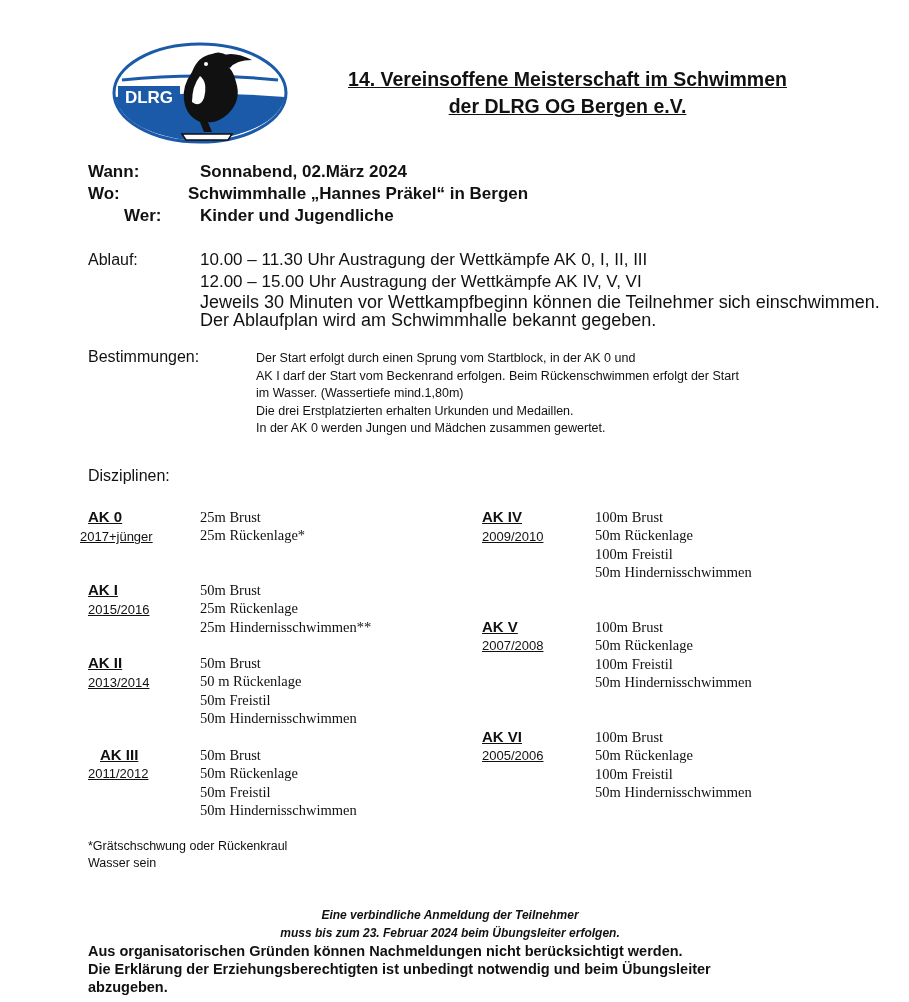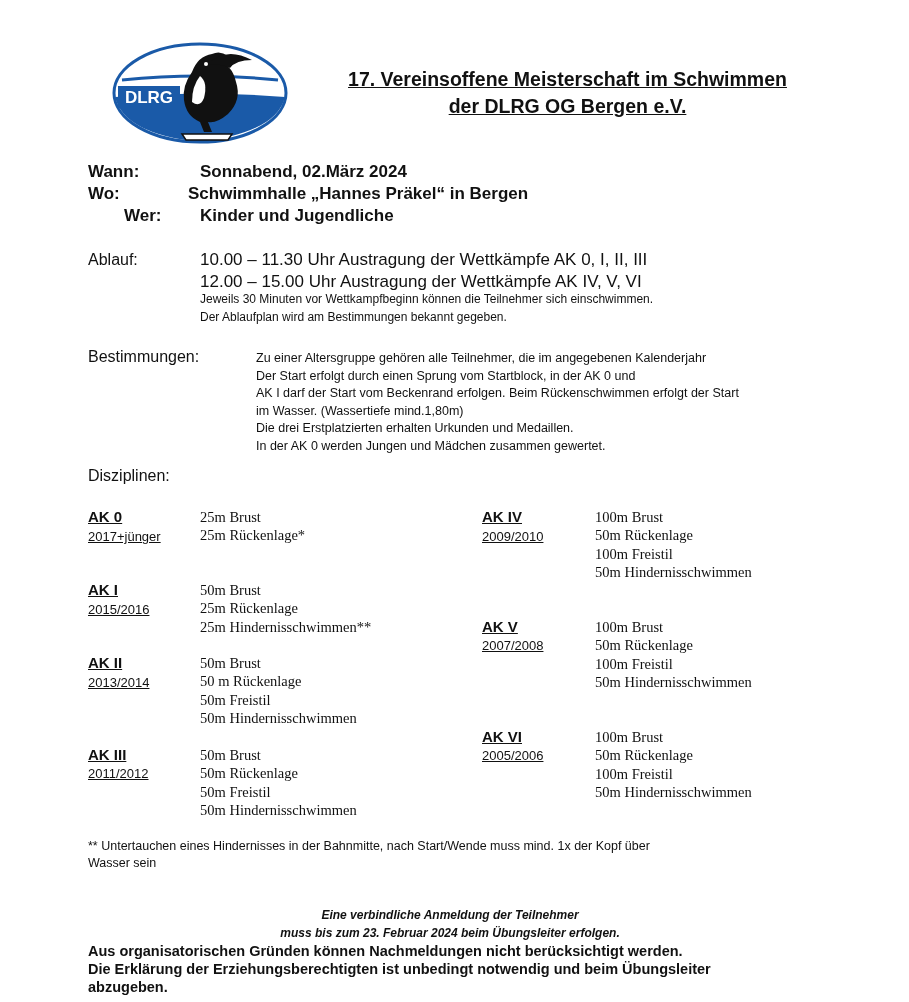--- a/index.html
+++ b/index.html
@@ -6,21 +6,21 @@
   body { width: 909px; height: 1002px; position: relative; overflow: hidden;
          font-family: "Liberation Sans", sans-serif; color: #111; }
   .abs { position: absolute; white-space: nowrap; }
   .logo { left: 112px; top: 42px; width: 176px; height: 102px; }
   .title { left: 300px; width: 535px; text-align: center; font-weight: bold; font-size: 19.5px;
            text-decoration: underline; line-height: 24px; }
   .lbl-b { font-weight: bold; font-size: 17px; }
   .lbl { font-size: 16px; }
   .big { font-size: 17px; }
   .small { font-size: 12.5px; line-height: 17.5px; }
-  .sm2 { font-size: 12px; }
+  .sm2 { font-size: 18px; }
   .akh { font-weight: bold; font-size: 15px; text-decoration: underline; }
   .year { font-size: 13px; text-decoration: underline; }
   .disc { font-size: 14.5px; line-height: 18.4px; font-family: Liberation Serif, serif; }
   .foot { font-size: 12.5px; line-height: 17px; }
   .center { left: 80px; width: 740px; text-align: center; font-style: italic; font-weight: bold; font-size: 12px; line-height: 18px; }
   .bold15 { font-weight: bold; font-size: 14.5px; line-height: 18px; }
 </style>
 </head>
 <body>
 
@@ -33,50 +33,49 @@
     <text x="37" y="61" text-anchor="middle" font-family="Liberation Sans, sans-serif" font-weight="bold" font-size="17" fill="#ffffff">DLRG</text>
 
     <path d="M80,30 Q86,14 100,12 Q108,8 116,14 Q110,16 106,20 Q120,22 124,40 Q130,58 116,72 Q104,82 96,80 L100,90 L92,90 L88,80 Q74,74 72,58 Q70,44 80,30 Z" fill="#111"></path>
     <path d="M96,22 Q114,4 140,18 Q124,18 118,26 Q110,22 96,22 Z" fill="#111"></path>
     <circle cx="94" cy="22" r="2" fill="#fff"></circle>
     <path d="M88,34 Q96,40 92,56 Q88,66 80,60 Q80,44 88,34 Z" fill="#ffffff"></path>
     <path d="M70,92 L120,92 L116,98 L74,98 Z" fill="#ffffff" stroke="#111" stroke-width="1.5"></path>
   </svg>
 </div>
 
-<div class="abs title" style="top:67px;">17. Vereinsoffene Meisterschaft im Schwimmen</div>
+<div class="abs title" style="top:67px;">14. Vereinsoffene Meisterschaft im Schwimmen</div>
 <div class="abs title" style="top:94px;">der DLRG OG Bergen e.V.</div>
 
 <div class="abs lbl-b" style="left:88px; top:162px;">Wann:</div>
 <div class="abs lbl-b" style="left:200px; top:162px;">Sonnabend, 02.März 2024</div>
 <div class="abs lbl-b" style="left:88px; top:184px;">Wo:</div>
 <div class="abs lbl-b" style="left:188px; top:184px;">Schwimmhalle „Hannes Präkel“ in Bergen</div>
 <div class="abs lbl-b" style="left:88px; top:206px;margin-left:36px;">Wer:</div>
 <div class="abs lbl-b" style="left:200px; top:206px;">Kinder und Jugendliche</div>
 
 <div class="abs lbl" style="left:88px; top:251px;">Ablauf:</div>
 <div class="abs big" style="left:200px; top:250px;">10.00 – 11.30 Uhr Austragung der Wettkämpfe  AK 0, I, II, III</div>
 <div class="abs big" style="left:200px; top:272px;">12.00 – 15.00 Uhr Austragung der Wettkämpfe AK IV, V, VI</div>
 <div class="abs sm2" style="left:200px; top:292px;">Jeweils 30 Minuten vor Wettkampfbeginn können die Teilnehmer sich einschwimmen.</div>
-<div class="abs sm2" style="left:200px; top:310px;">Der Ablaufplan wird am Bestimmungen bekannt gegeben.</div>
+<div class="abs sm2" style="left:200px; top:310px;">Der Ablaufplan wird am Schwimmhalle bekannt gegeben.</div>
 
 <div class="abs lbl" style="left:88px; top:348px;">Bestimmungen:</div>
 <div class="abs small" style="left:256px; top:350px;">
-  <div>Zu einer Altersgruppe gehören alle Teilnehmer, die im angegebenen Kalenderjahr</div>
   <div>Der Start erfolgt durch einen Sprung vom Startblock, in der AK 0 und</div>
   <div>AK I darf der Start vom Beckenrand erfolgen. Beim Rückenschwimmen erfolgt der Start</div>
   <div>im Wasser. (Wassertiefe mind.1,80m)</div>
   <div>Die drei Erstplatzierten erhalten Urkunden und Medaillen.</div>
   <div>In der AK 0 werden Jungen und Mädchen zusammen gewertet.</div>
 </div>
 
 <div class="abs lbl" style="left:88px; top:467px;">Disziplinen:</div>
 
 <div class="abs akh" style="left:88px; top:508px;">AK 0</div>
-<div class="abs year" style="left:88px; top:529px;text-align:right;">2017+jünger</div>
+<div class="abs year" style="left:80px; top:529px;text-align:right;">2017+jünger</div>
 <div class="abs disc" style="left:200px; top:508px;">
   <div>25m Brust</div>
   <div>25m Rückenlage*</div>
 </div>
 
 <div class="abs akh" style="left:88px; top:581px;">AK I</div>
 <div class="abs year" style="left:88px; top:602px;">2015/2016</div>
 <div class="abs disc" style="left:200px; top:581px;">
   <div>50m Brust</div>
   <div>25m Rückenlage</div>
@@ -85,21 +84,21 @@
 
 <div class="abs akh" style="left:88px; top:654px;">AK II</div>
 <div class="abs year" style="left:88px; top:675px;">2013/2014</div>
 <div class="abs disc" style="left:200px; top:654px;">
   <div>50m Brust</div>
   <div>50 m Rückenlage</div>
   <div>50m Freistil</div>
   <div>50m Hindernisschwimmen</div>
 </div>
 
-<div class="abs akh" style="left:88px; top:746px;">AK III</div>
+<div class="abs akh" style="left:100px; top:746px;">AK III</div>
 <div class="abs year" style="left:88px; top:766px;">2011/2012</div>
 <div class="abs disc" style="left:200px; top:746px;">
   <div>50m Brust</div>
   <div>50m Rückenlage</div>
   <div>50m Freistil</div>
   <div>50m Hindernisschwimmen</div>
 </div>
 
 <div class="abs akh" style="left:482px; top:508px;">AK IV</div>
 <div class="abs year" style="left:482px; top:529px;">2009/2010</div>
@@ -122,21 +121,21 @@
 <div class="abs akh" style="left:482px; top:728px;">AK VI</div>
 <div class="abs year" style="left:482px; top:748px;">2005/2006</div>
 <div class="abs disc" style="left:595px; top:728px;">
   <div>100m Brust</div>
   <div>50m Rückenlage</div>
   <div>100m Freistil</div>
   <div>50m Hindernisschwimmen</div>
 </div>
 
 <div class="abs foot" style="left:88px; top:838px;">
-  <div>** Untertauchen eines Hindernisses in der Bahnmitte, nach Start/Wende muss mind. 1x der Kopf über</div>
+  <div>*Grätschschwung oder Rückenkraul</div>
   <div>Wasser sein</div>
 </div>
 
 <div class="abs center" style="top:906px;">Eine verbindliche Anmeldung der Teilnehmer</div>
 <div class="abs center" style="top:924px;">muss bis zum 23. Februar 2024 beim Übungsleiter erfolgen.</div>
 
 <div class="abs bold15" style="left:88px; top:942px;">
   <div>Aus organisatorischen Gründen können Nachmeldungen nicht berücksichtigt werden.</div>
   <div>Die Erklärung der Erziehungsberechtigten ist unbedingt notwendig und beim Übungsleiter</div>
   <div>abzugeben.</div>

